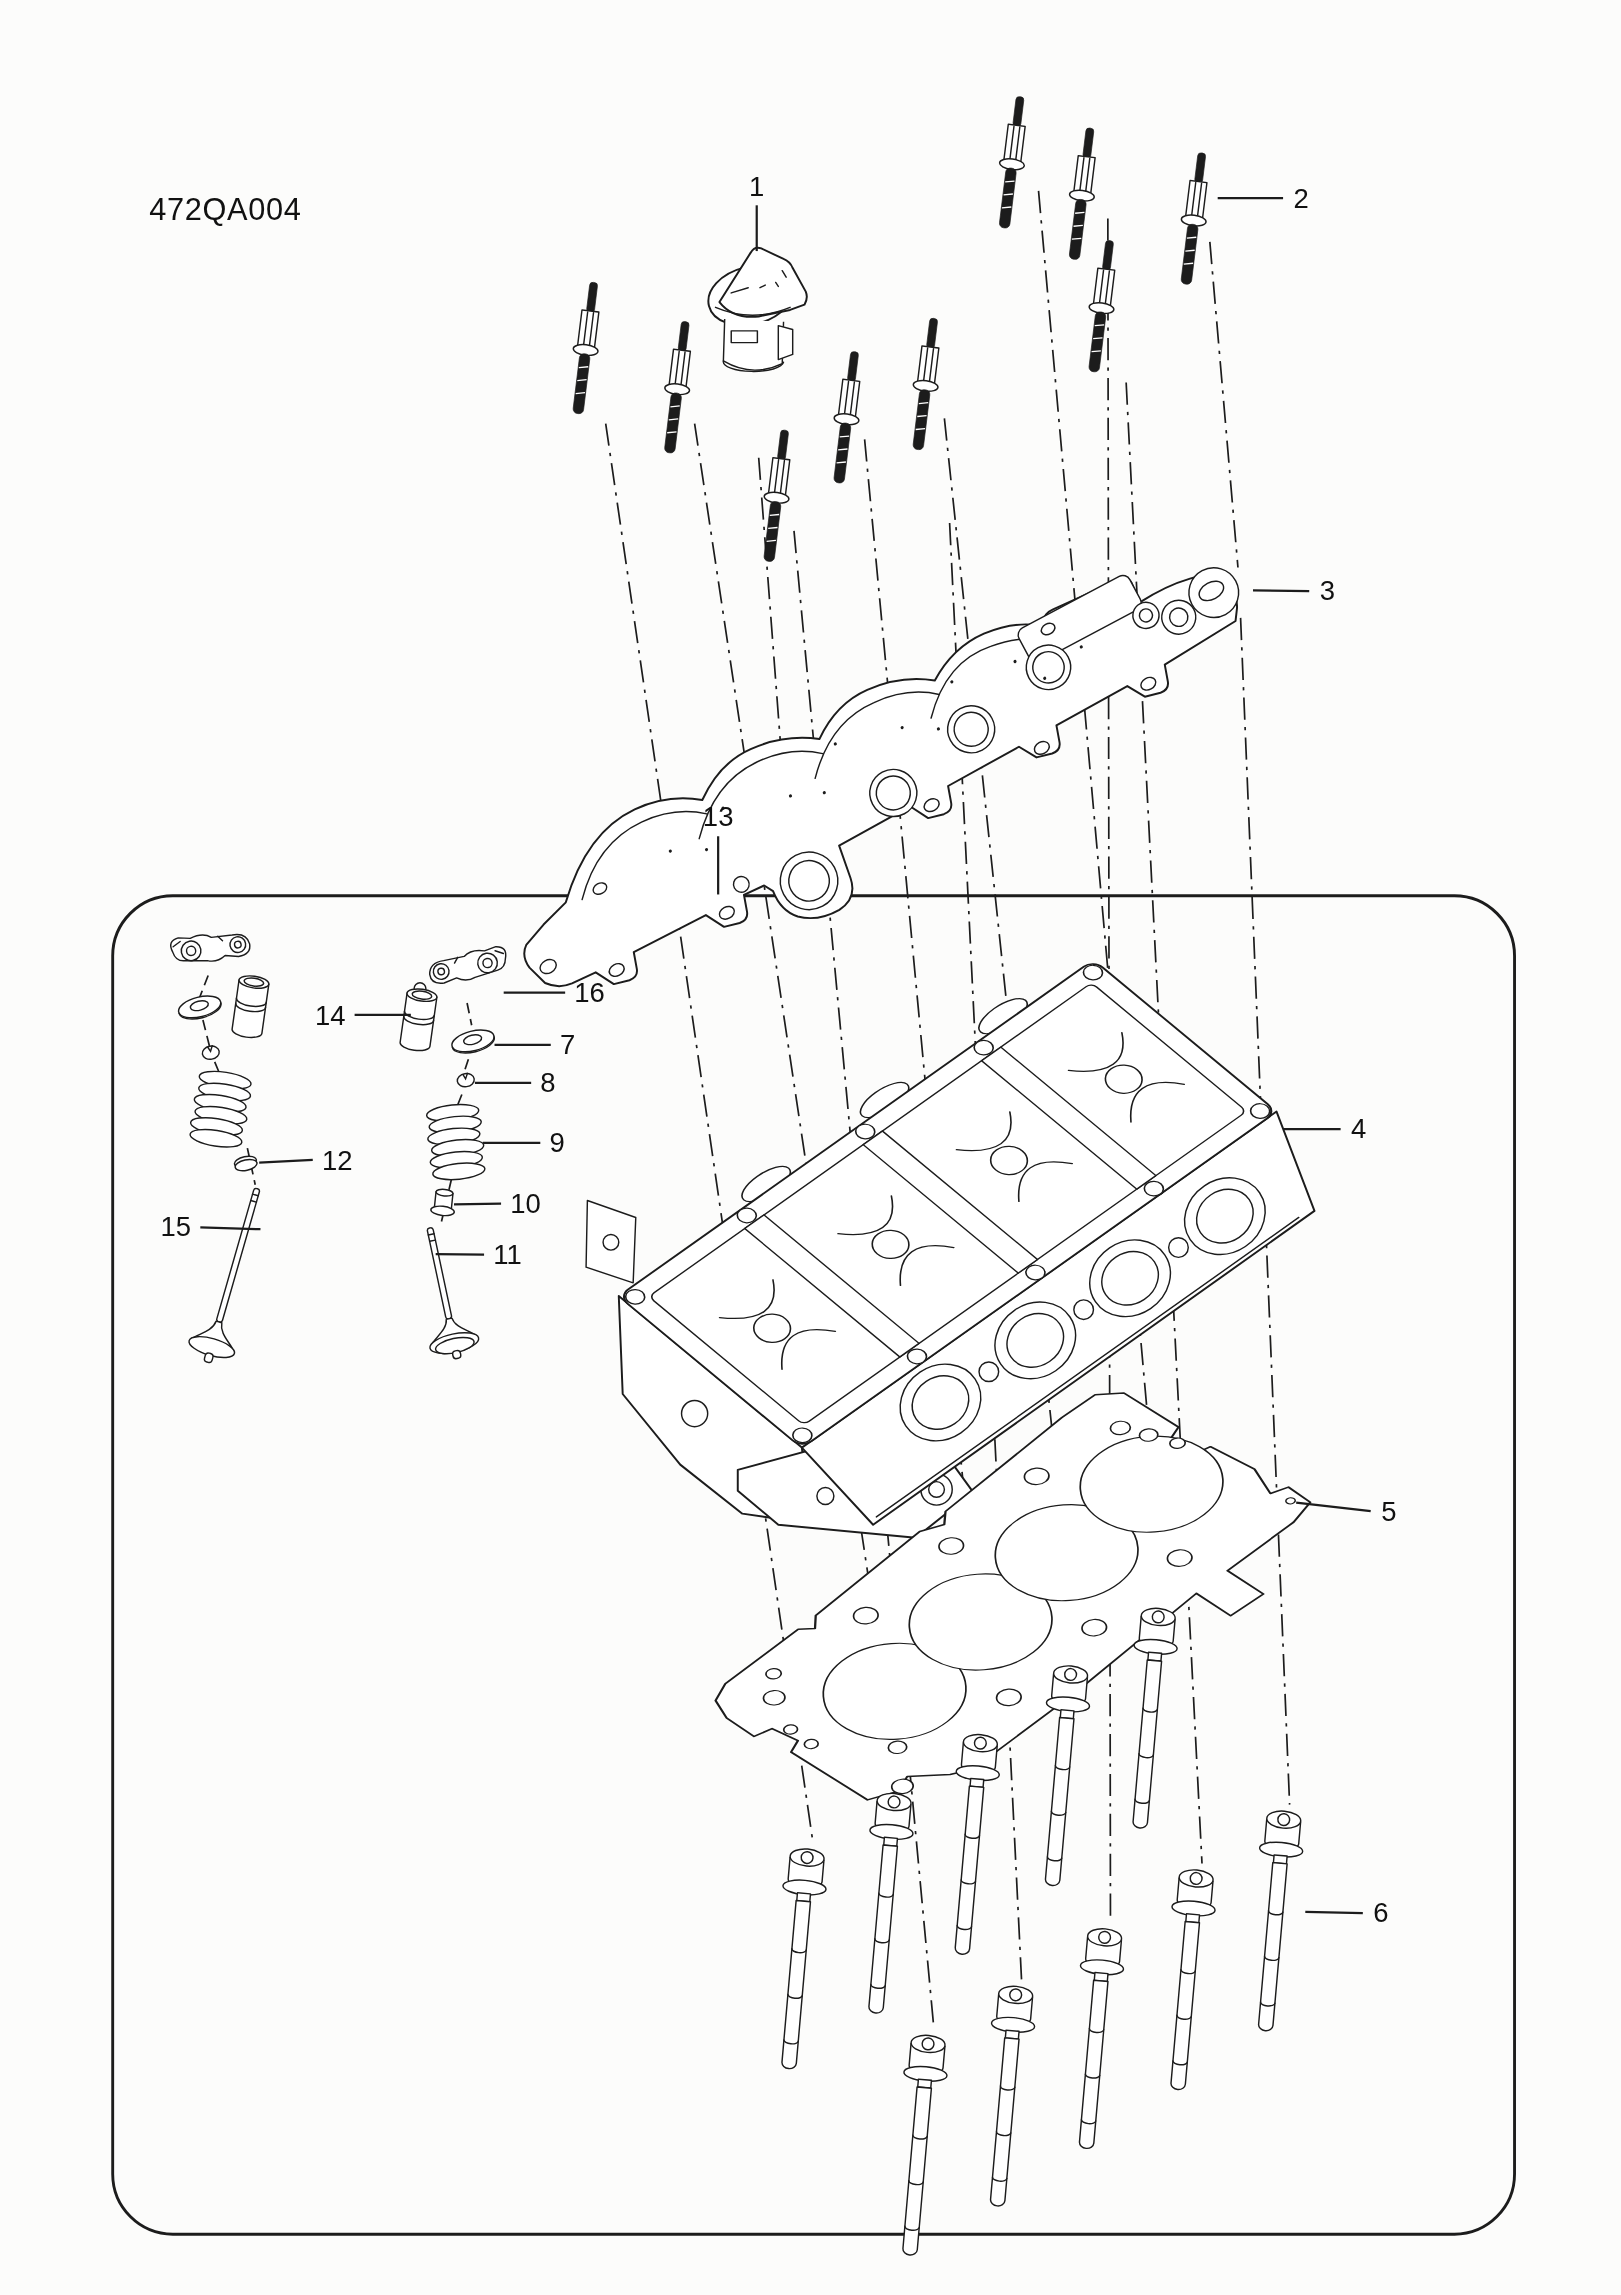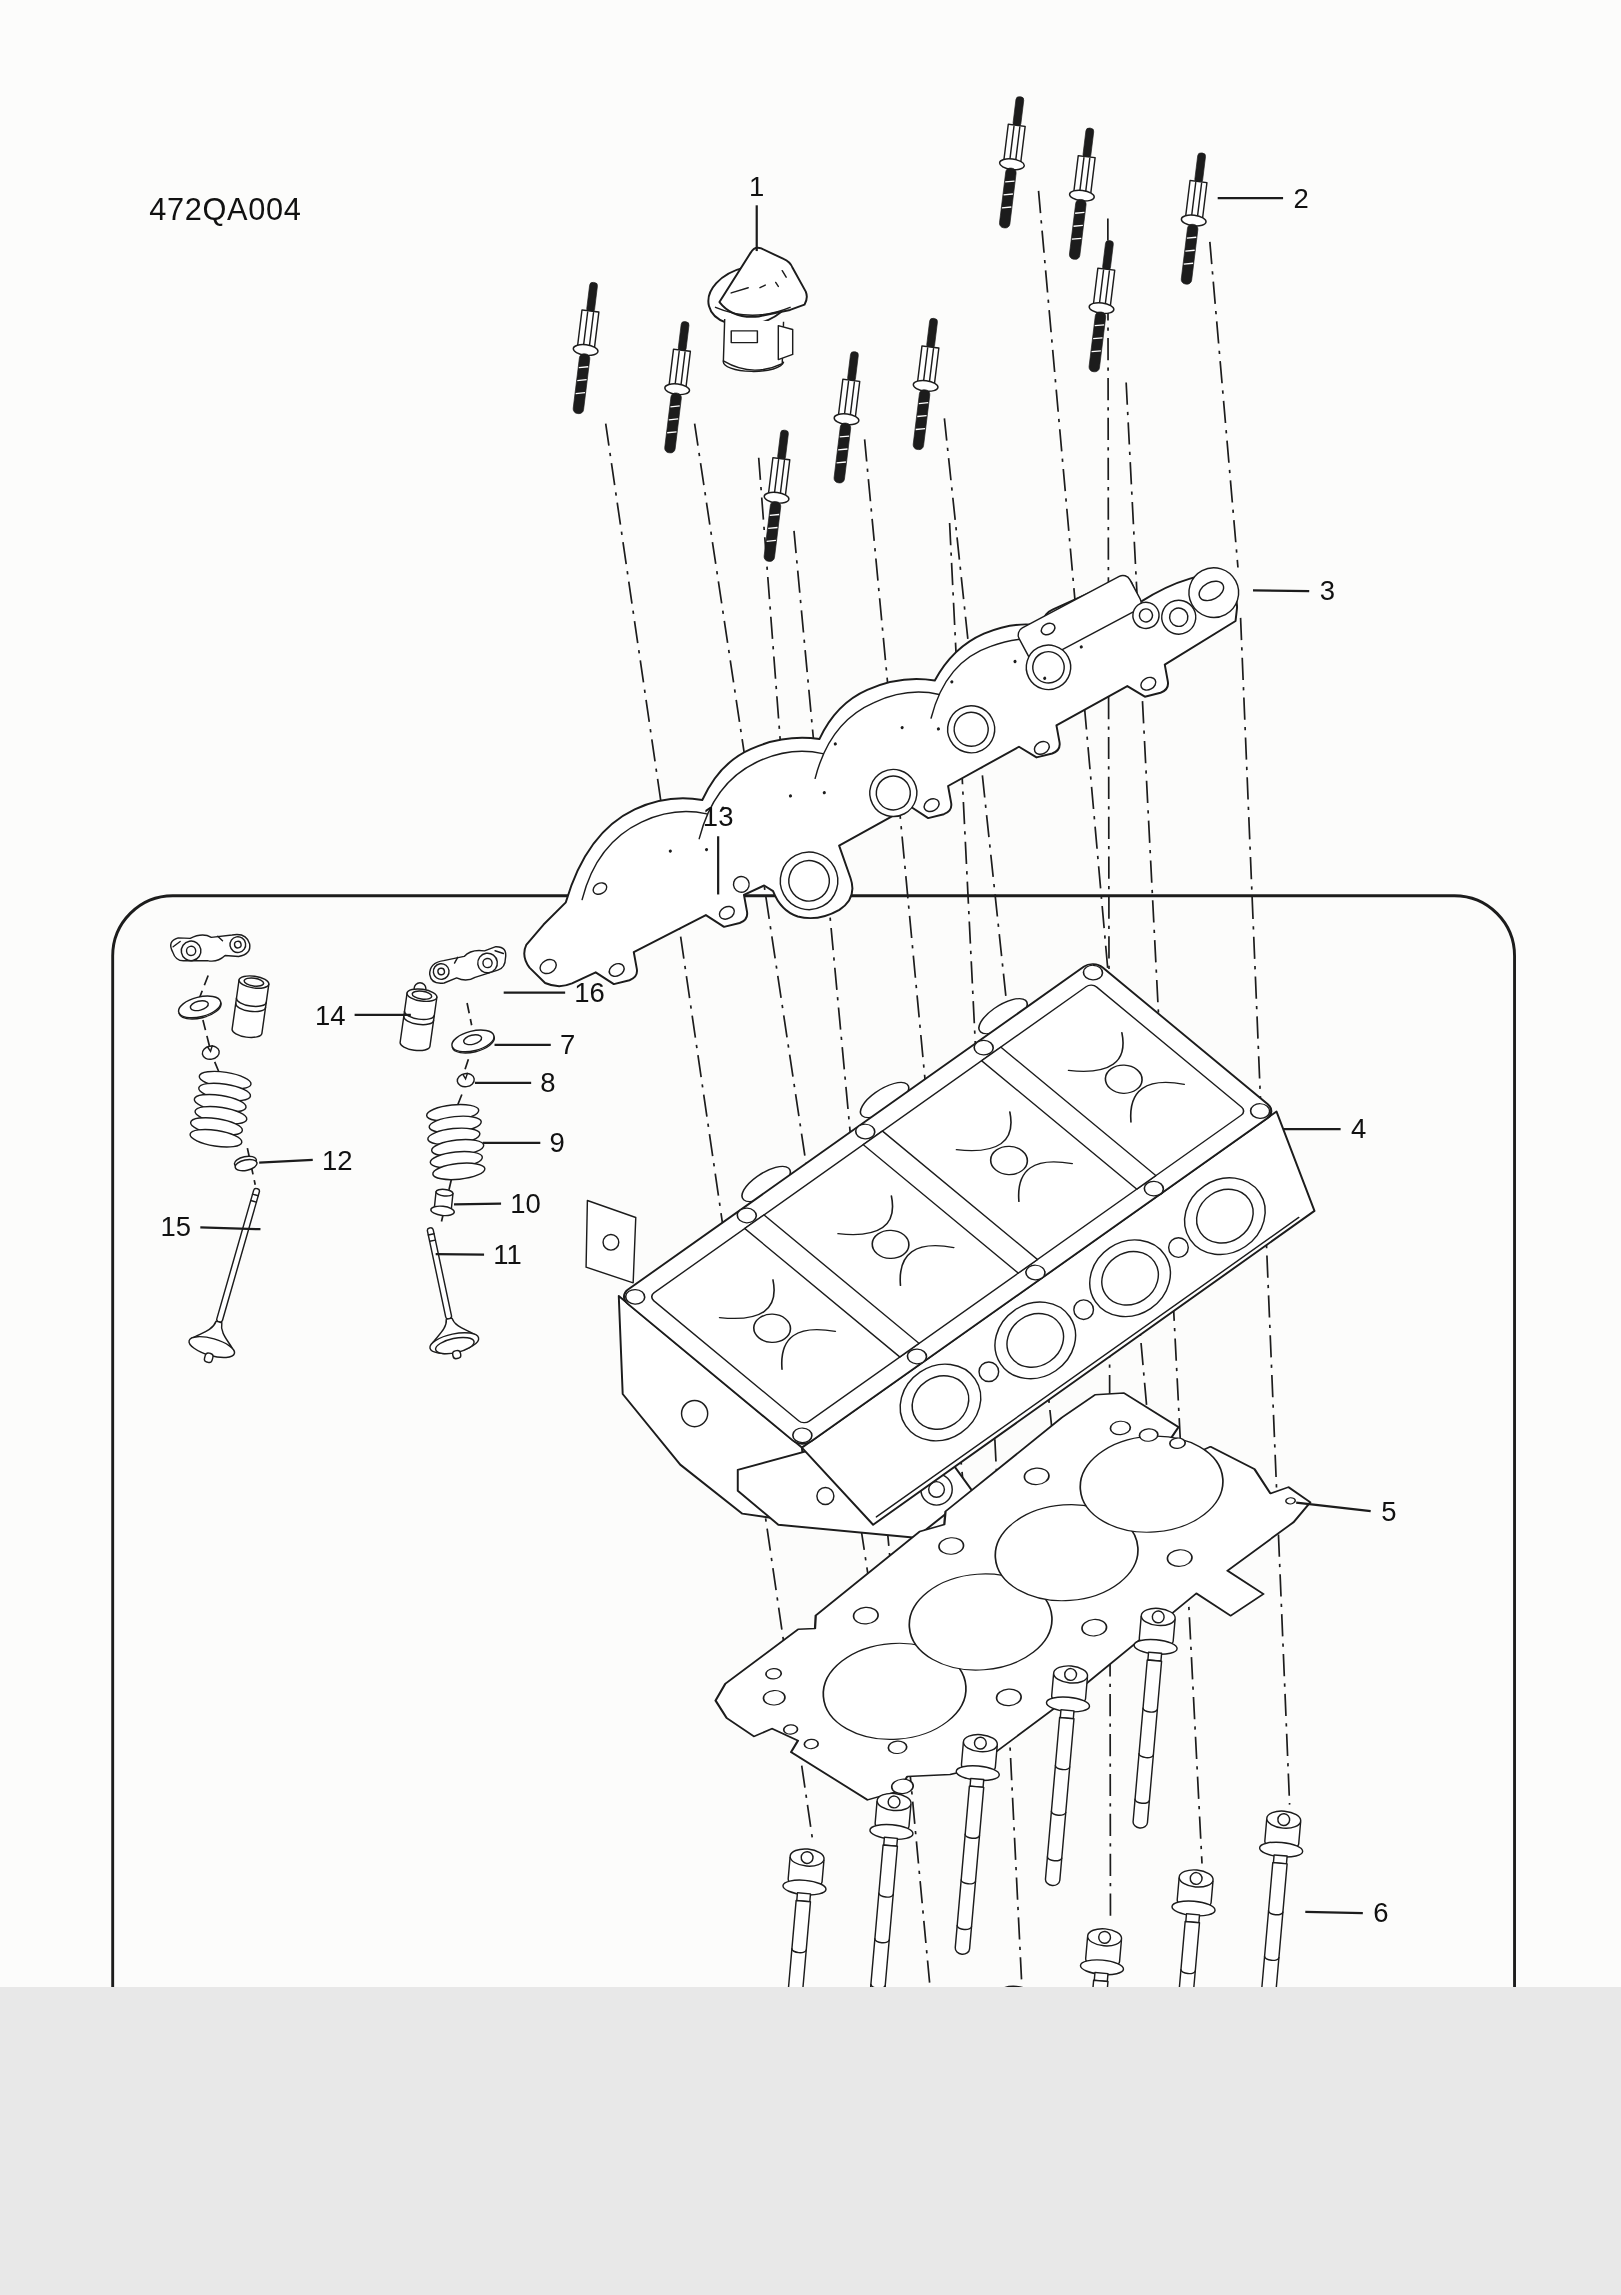--- a/index.html
+++ b/index.html
@@ -1,18 +1,18 @@
 <!DOCTYPE html>
 <html style="font-size:10.5px"><head>
 <meta charset="utf-8">
 <style>
   html,body{margin:0;padding:0;background:#e8e8e8;}
   .page{
     position:relative;
-    width:1622px;height:1987px;
+    width:1622px;height:2295px;
     background:#fcfcfb;
     font-family:"Liberation Sans", sans-serif;
     overflow:hidden;
   }
   svg{display:block;width:1622px;height:2295px;}
   
   .wht{fill:#ffffff;stroke:#1c1c1c;stroke-width:3;stroke-linejoin:round;}
   .wht2{fill:#ffffff;stroke:#1c1c1c;stroke-width:2.2;stroke-linejoin:round;}
   .blk{fill:#1c1c1c;stroke:#1c1c1c;stroke-width:1;}
   .ln{fill:none;stroke:#1c1c1c;stroke-width:2.2;stroke-linecap:round;}

